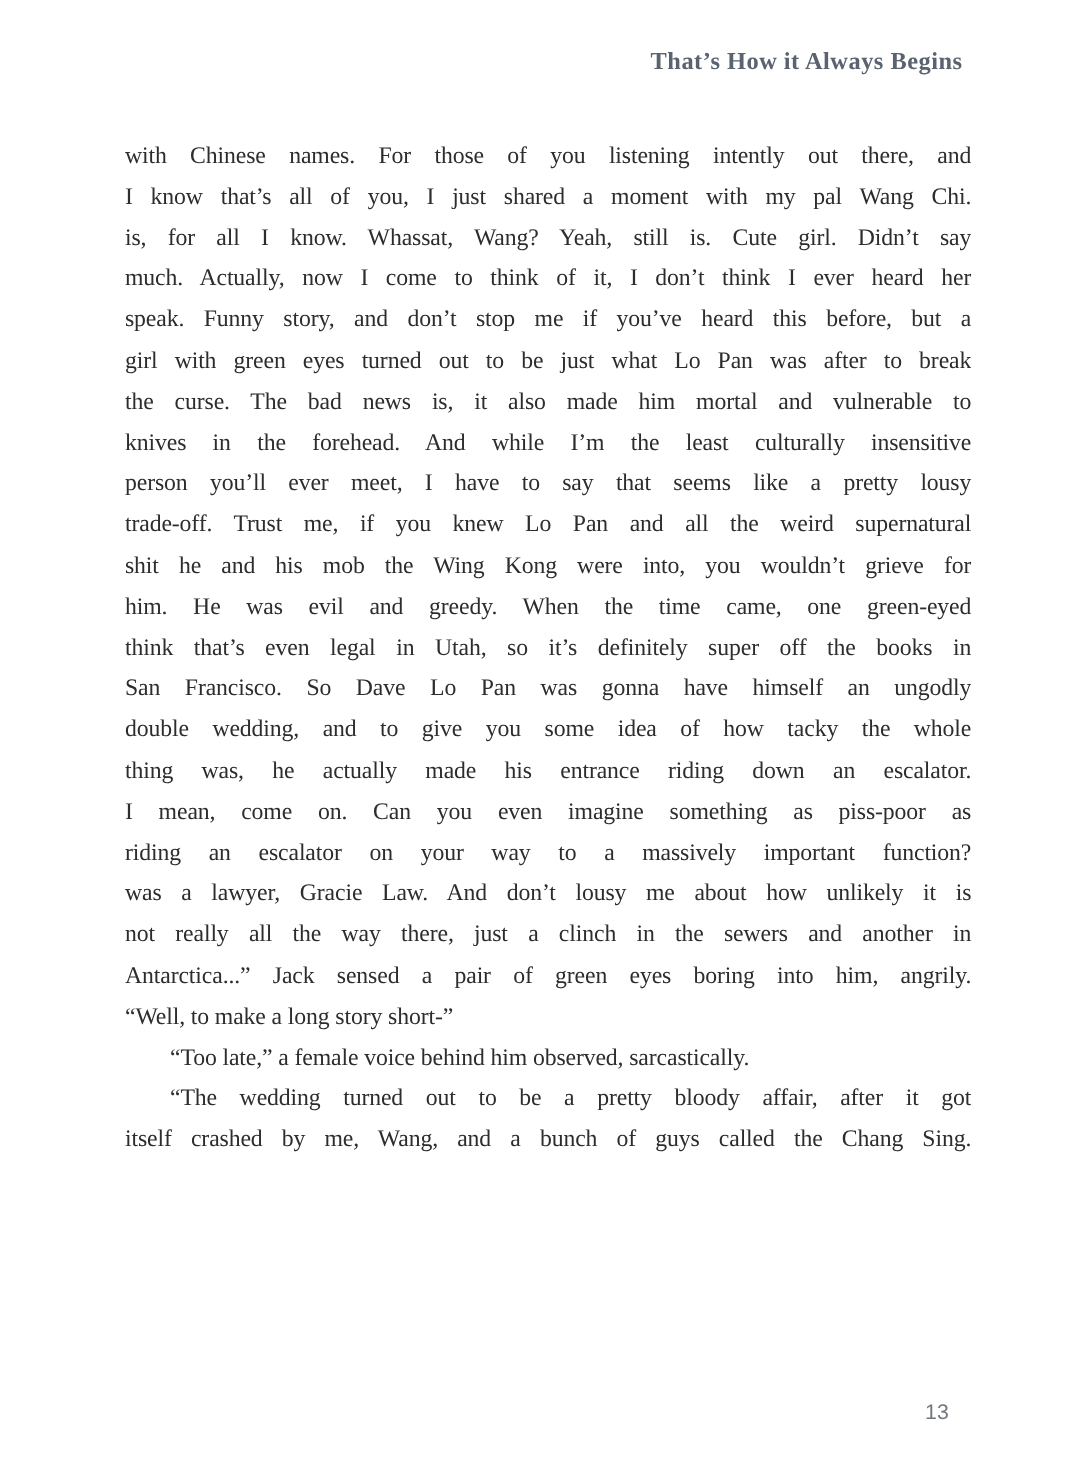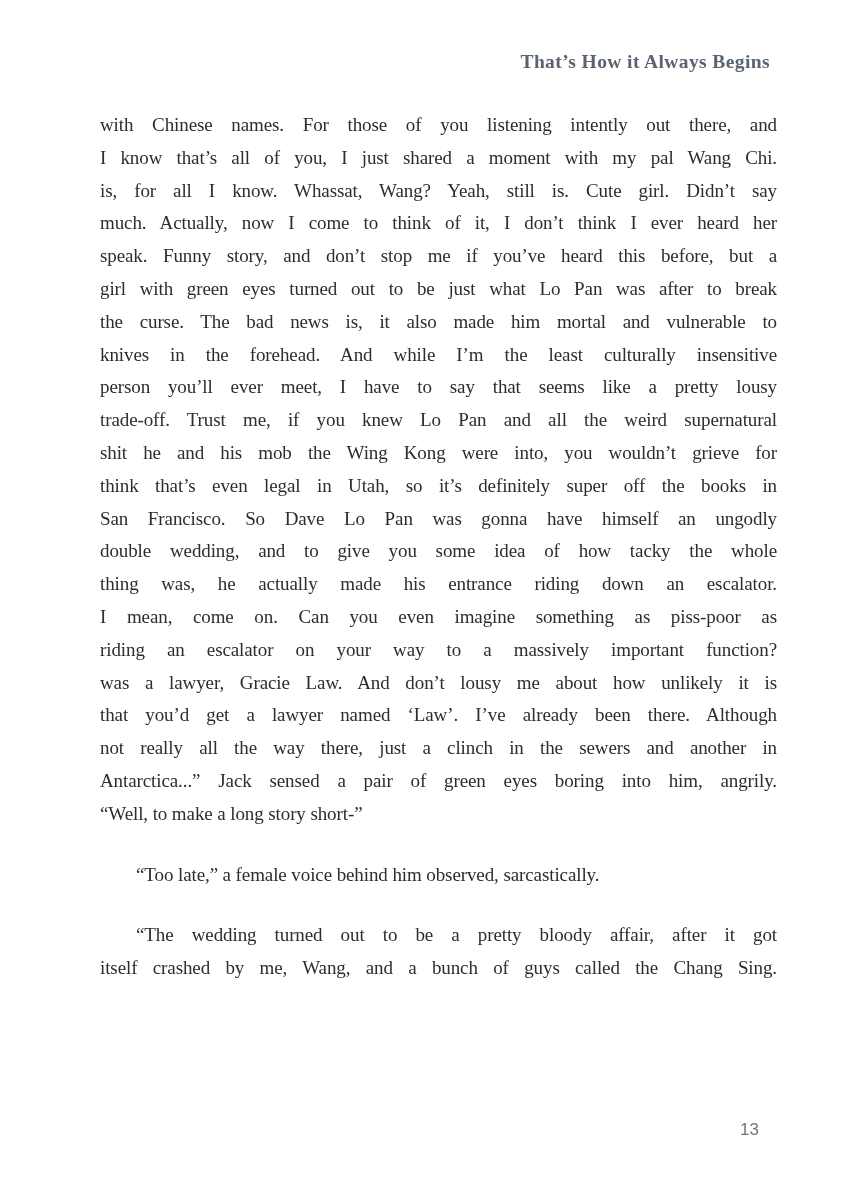--- a/index.html
+++ b/index.html
@@ -10,21 +10,21 @@
   .page {
     position: relative;
     width: 863px;
     height: 1181px;
     background: var(--bg, #ffffff);
     font-family: "Liberation Serif", serif;
     overflow: hidden;
   }
   .running-head {
     position: absolute;
-    top: 51px;
+    top: 39px;
     right: 93px;
     font-family: "Liberation Serif", serif;
     font-weight: bold;
     font-size: 19.5px;
     letter-spacing: 0.4px;
     color: var(--header-color, #5a6370);
   }
   .text-block {
     position: absolute;
     left: 100px;
@@ -40,21 +40,20 @@
     text-align: justify;
     text-align-last: justify;
     overflow: hidden;
     white-space: normal;
   }
   .line.no-just {
     text-align-last: left;
   }
   .line.indent {
     text-indent: 36px;
-    margin-top: 28px;
   }
   .page-number {
     position: absolute;
     top: 1120px;
     right: 104px;
     font-family: "Liberation Sans", sans-serif;
     font-size: 17px;
     color: var(--pagenum-color, #71767d);
   }
 </style>
@@ -69,28 +68,28 @@
       <div class="line">I know that’s all of you, I just shared a moment with my pal Wang Chi.</div>
       <div class="line">is, for all I know. Whassat, Wang? Yeah, still is. Cute girl. Didn’t say</div>
       <div class="line">much. Actually, now I come to think of it, I don’t think I ever heard her</div>
       <div class="line">speak. Funny story, and don’t stop me if you’ve heard this before, but a</div>
       <div class="line">girl with green eyes turned out to be just what Lo Pan was after to break</div>
       <div class="line">the curse. The bad news is, it also made him mortal and vulnerable to</div>
       <div class="line">knives in the forehead. And while I’m the least culturally insensitive</div>
       <div class="line">person you’ll ever meet, I have to say that seems like a pretty lousy</div>
       <div class="line">trade-off. Trust me, if you knew Lo Pan and all the weird supernatural</div>
       <div class="line">shit he and his mob the Wing Kong were into, you wouldn’t grieve for</div>
+      <div class="line">him. He was evil and greedy. When the time came, one green-eyed</div>
       <div class="line">think that’s even legal in Utah, so it’s definitely super off the books in</div>
       <div class="line">San Francisco. So Dave Lo Pan was gonna have himself an ungodly</div>
       <div class="line">double wedding, and to give you some idea of how tacky the whole</div>
       <div class="line">thing was, he actually made his entrance riding down an escalator.</div>
       <div class="line">I mean, come on. Can you even imagine something as piss-poor as</div>
       <div class="line">riding an escalator on your way to a massively important function?</div>
       <div class="line">was a lawyer, Gracie Law. And don’t lousy me about how unlikely it is</div>
-      <div class="line">that you’d get a lawyer named ‘Law’. I’ve already been there. Although</div>
       <div class="line">not really all the way there, just a clinch in the sewers and another in</div>
       <div class="line">Antarctica...” Jack sensed a pair of green eyes boring into him, angrily.</div>
       <div class="line no-just">“Well, to make a long story short-”</div>
       <div class="line indent no-just">“Too late,” a female voice behind him observed, sarcastically.</div>
       <div class="line indent">“The wedding turned out to be a pretty bloody affair, after it got</div>
       <div class="line">itself crashed by me, Wang, and a bunch of guys called the Chang Sing.</div>
     </div>
 
   <div class="page-number">13</div>
 </div>

